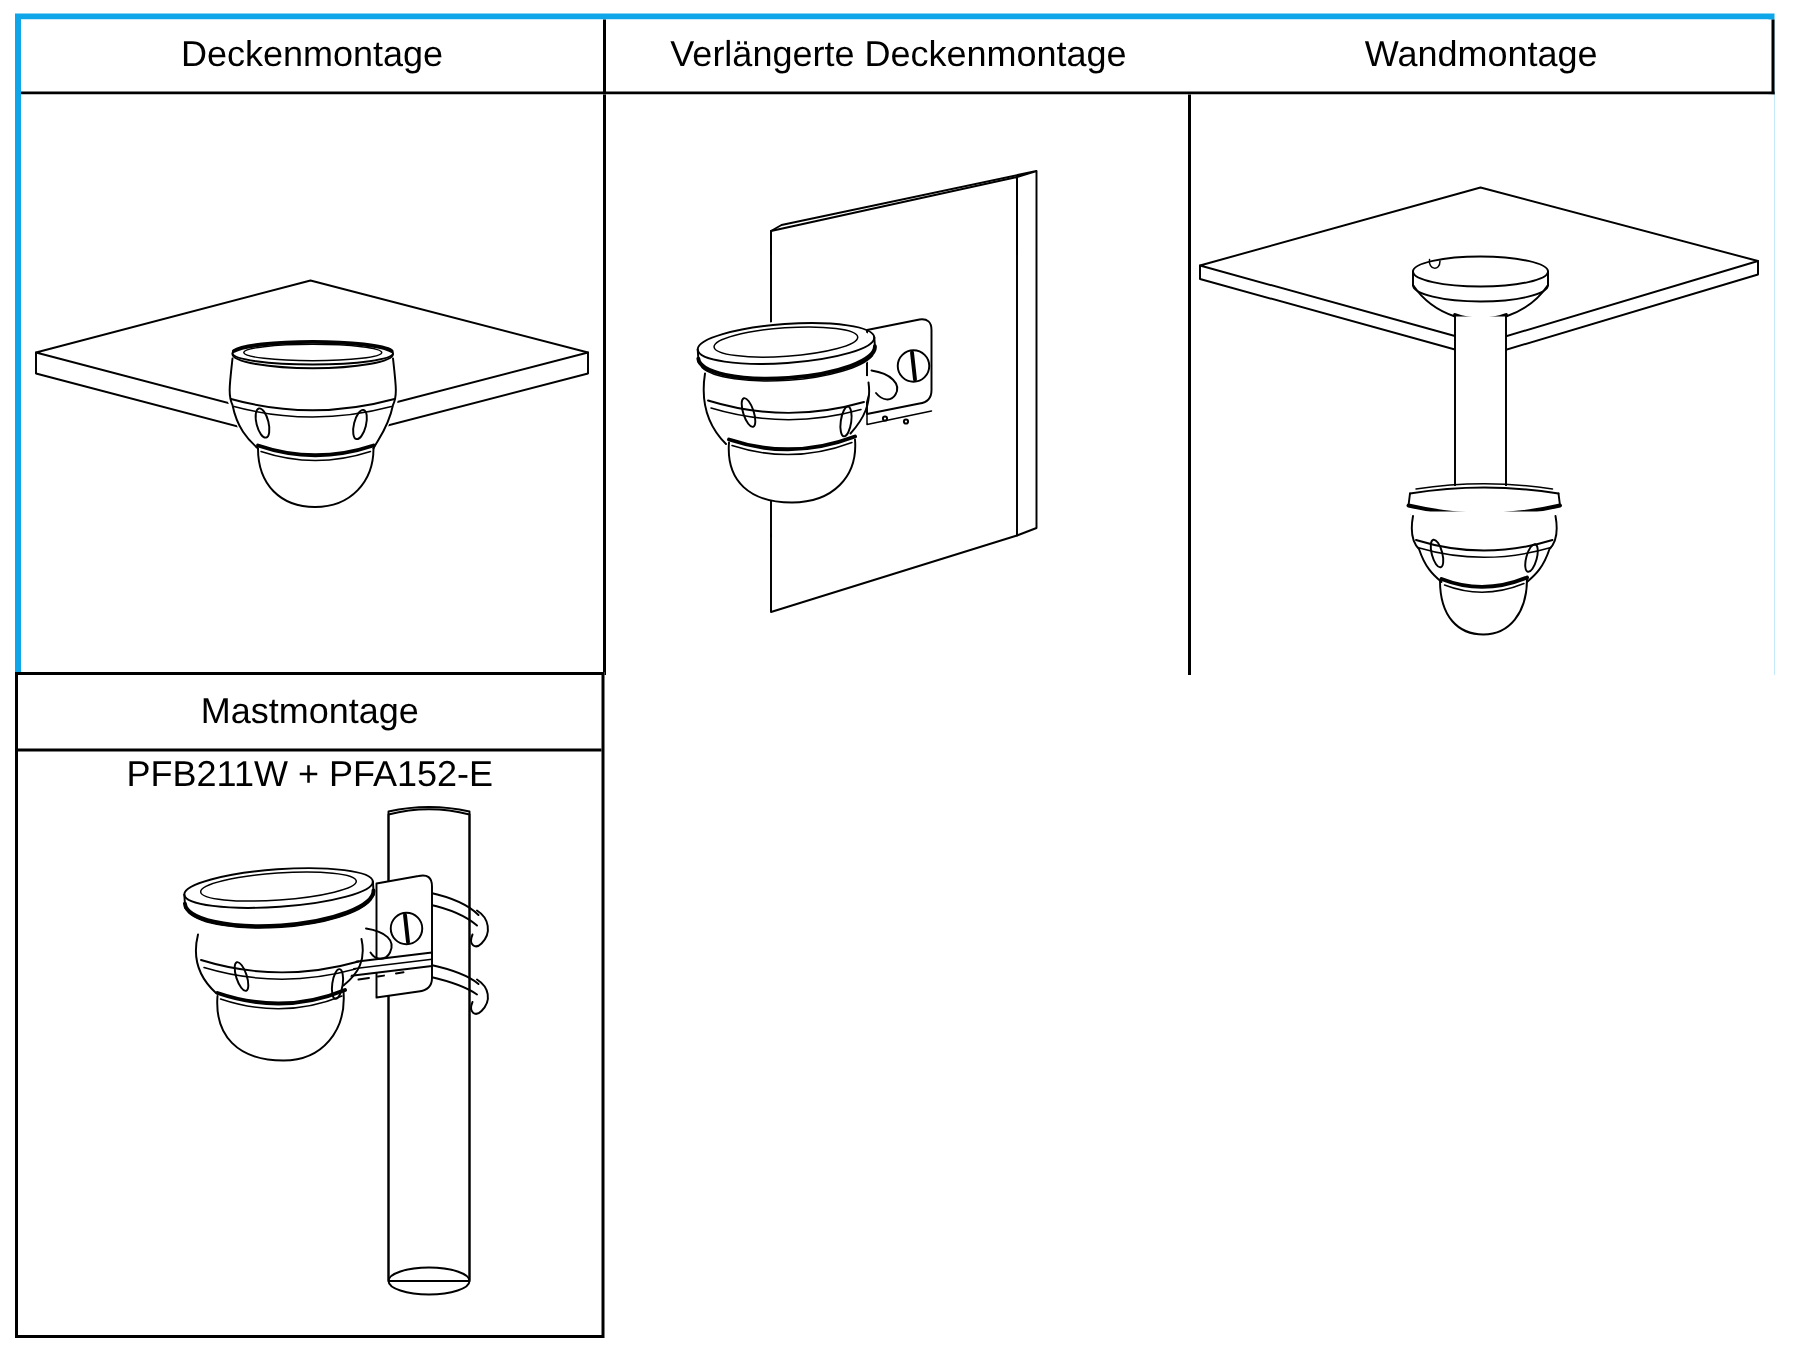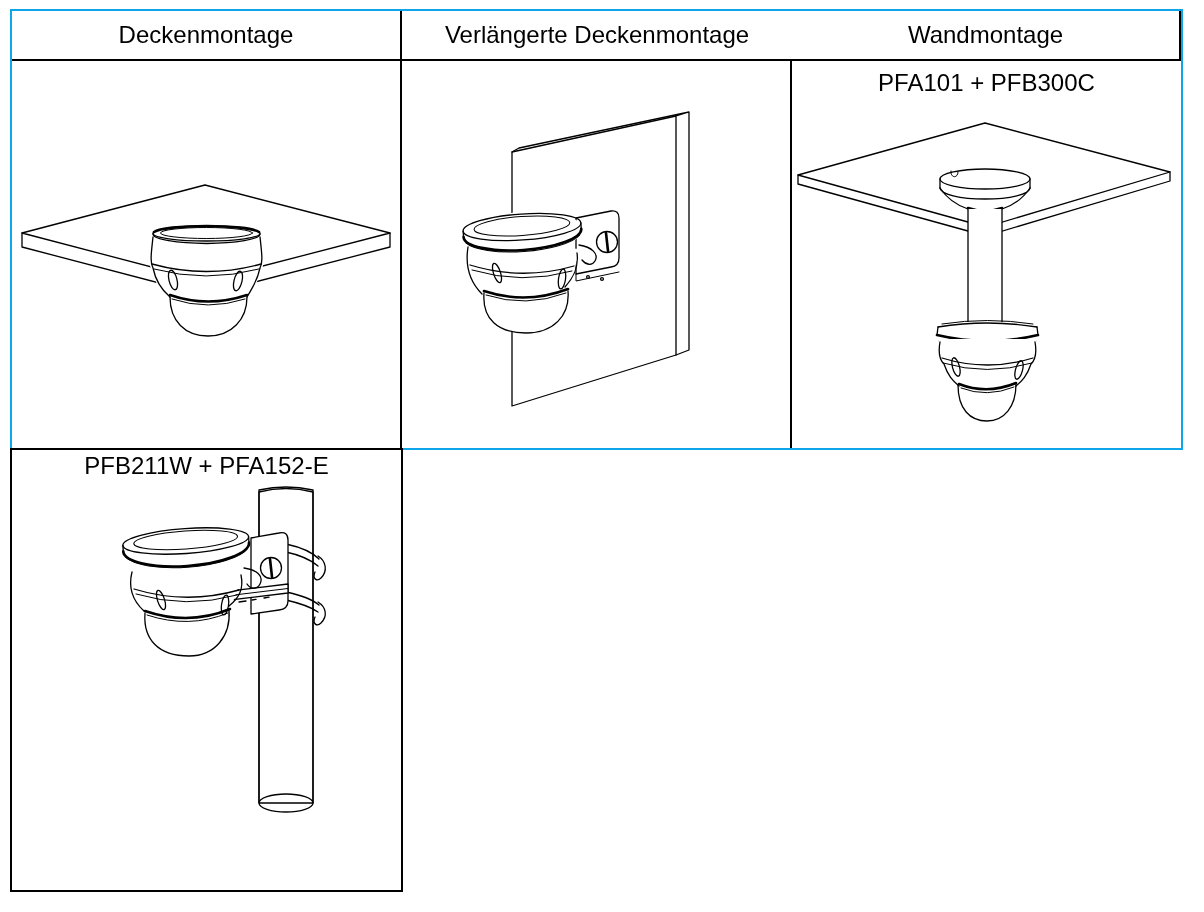--- a/index.html
+++ b/index.html
@@ -1,19 +1,19 @@
 <!DOCTYPE html>
 <html><head>
 <meta charset="utf-8">
 <style>
   html,body{margin:0;padding:0;background:#ffffff;}
   .page{position:relative;width:1204px;height:912px;background:#ffffff;
         font-family:"Liberation Sans",sans-serif;color:#000;}
   .main-table{position:absolute;left:10px;top:9px;width:1173px;height:441px;
-              border:2px solid #0ea5e9;box-sizing:border-box;display:grid;
+              border:4px solid #0ea5e9;box-sizing:border-box;display:grid;
               grid-template-columns:390px 390px 389px;grid-template-rows:50px 387px;}
   .cell{box-sizing:border-box;background:#fff;}
   .col-a,.col-b{border-right:2px solid #000;}
   .hdr{border-bottom:2px solid #000;display:flex;align-items:center;justify-content:center;
        font-size:24px;white-space:nowrap;}
   .content{position:relative;overflow:hidden;}
   .model-label{position:absolute;top:8px;left:0;right:0;text-align:center;
                font-size:24px;white-space:nowrap;}
   .mast-table{position:absolute;left:10px;top:448px;width:393px;height:444px;
               border:2px solid #000;box-sizing:border-box;background:#fff;}
@@ -140,25 +140,27 @@
           <path d="M148,281 C146,292 148,299 152,303 C156,315 161,320 167,325 M243,281 C245,292 243,299 239,303 C235,315 230,320 224,325"></path>
           <path d="M150,297 Q195,311 241,297"></path>
           <path class="t" d="M151,302 Q195,315 240,302"></path>
           <ellipse cx="164" cy="306" rx="3.5" ry="9.5" transform="rotate(-15 164 306)"></ellipse>
           <ellipse cx="227" cy="309" rx="3.5" ry="9.5" transform="rotate(15 227 309)"></ellipse>
           <path class="b" d="M167,323 Q195,334 224,322"></path>
           <path class="t" d="M169,327 Q195,337 222,326"></path>
           <path d="M166,324 C166,348 178,360 195,360 C212,360 224,346 224,323"></path>
         </g>
       </svg>
-      <div class="model-label">PFA101 + PFB300C</div>
     </div>
   </div>
 
   <div class="mast-table">
+    <div class="mast-hdr">
+      <span>Mastmontage</span>
+    </div>
     <div class="mast-content">
       <svg class="illus" width="389" height="389" viewBox="0 0 389 389">
         <g>
           <path class="fs" d="M247,40 Q274,34 301,40 L301,353 L247,353 Z" stroke="none" fill="#fff"></path>
           <path d="M247,42 Q274,35 301,42 M247,42 L247,352 M301,42 L301,352"></path>
           <ellipse cx="274" cy="353" rx="27" ry="9"></ellipse>
         </g>
         <g>
           <path d="M274,94 C288,97 300,102 307,109 M274,102 C288,105 299,110 306,116"></path>
           <path d="M306,106 C314,111 316,121 309,128 C305,132 300,129 303,122"></path>

